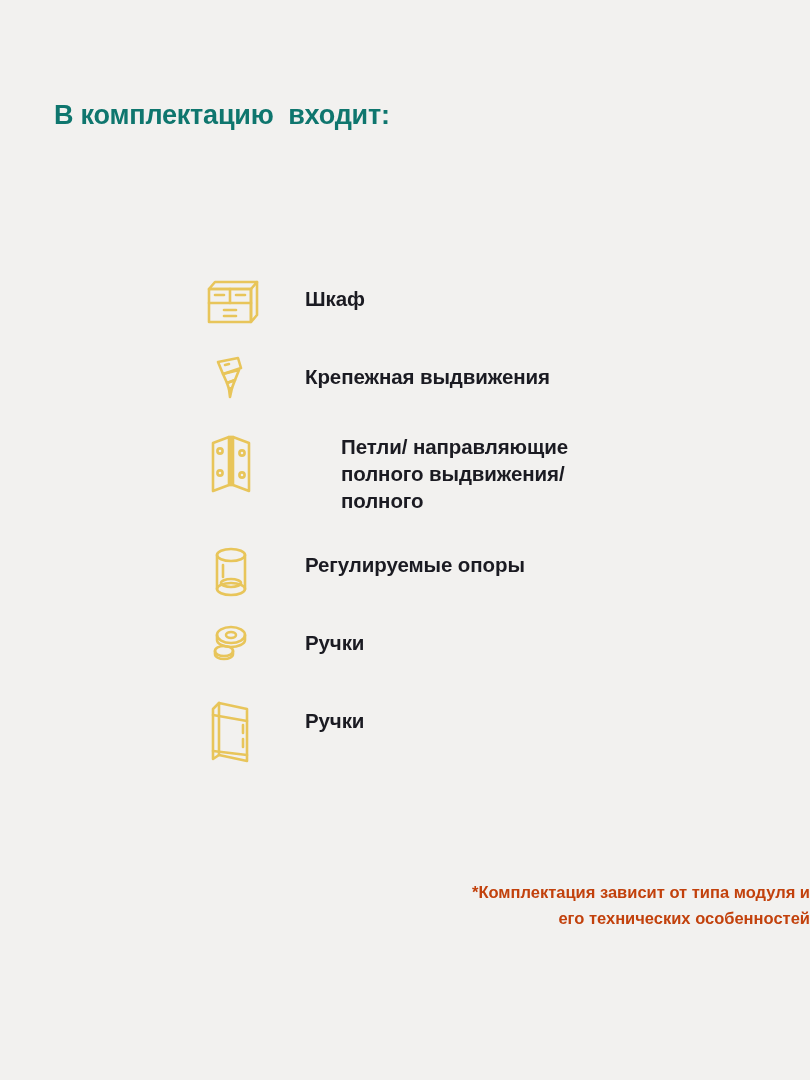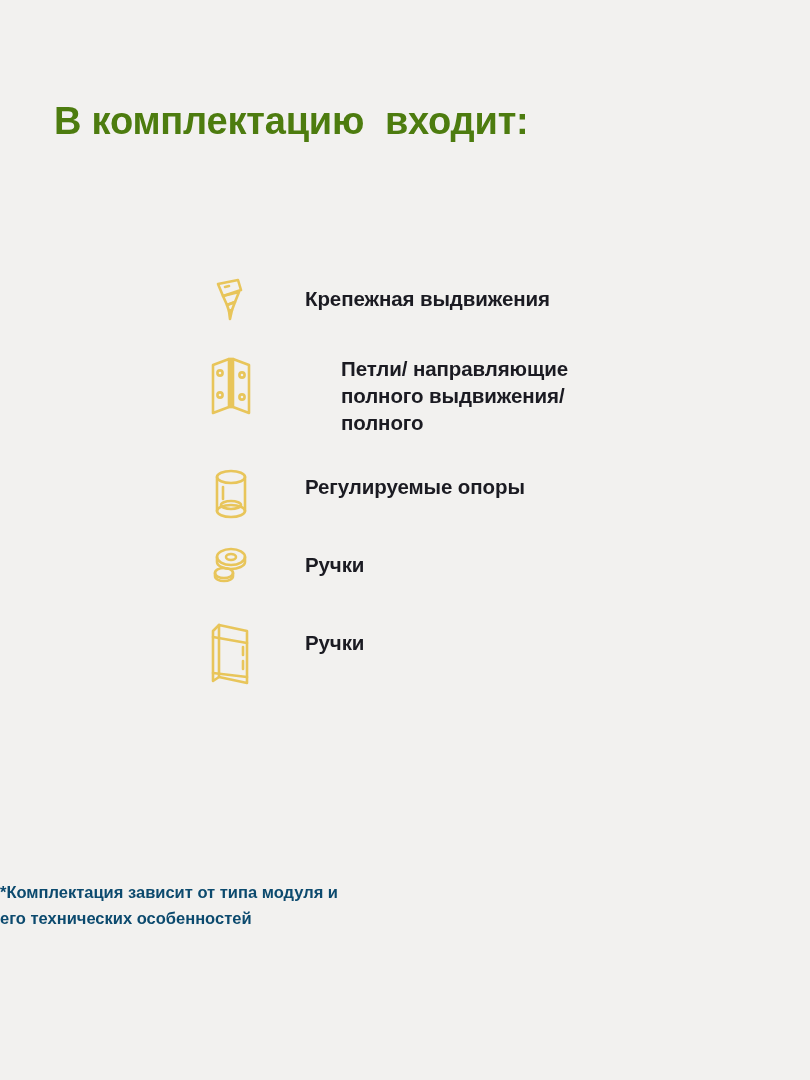--- a/index.html
+++ b/index.html
@@ -18,24 +18,24 @@
   .page {
     position: relative;
     width: 810px;
     height: 1080px;
     box-sizing: border-box;
   }
   .title {
     position: absolute;
     left: 54px;
     top: 100px;
-    font-size: 38px;
+    font-size: 27px;
     font-weight: bold;
     letter-spacing: -0.2px;
-    color: #4d7c0f;
+    color: #0f766e;
     white-space: pre;
   }
   .items {
     position: absolute;
     left: 205px;
     top: 275px;
     width: 540px;
   }
   .item {
     display: flex;
@@ -67,39 +67,55 @@
   }
   .item.tall {
     min-height: 100px;
     gap: 36px;
   }
   .footnote {
     position: absolute;
     left: 0;
     right: 0;
     top: 880px;
-    text-align: left;
+    text-align: right;
     font-size: 16.5px;
     font-weight: bold;
     line-height: 1.55;
-    color: #0c4a6e;
+    color: #c2410c;
   }
   .footnote span {
     display: block;
   }
 </style>
 </head>
 <body>
 
 <div class="page">
 
   <div class="title">В комплектацию  входит:</div>
 
   <div class="items">
 
+    <div class="item">
+      <div class="icon-cell">
+        <svg width="56" height="50" viewBox="0 0 56 50" fill="none" stroke="#e8c55a" stroke-width="2.6" stroke-linecap="round" stroke-linejoin="round">
+          <path d="M4 12 L10 5 L52 5 L46 12 Z"></path>
+          <rect x="4" y="12" width="42" height="33"></rect>
+          <path d="M46 12 L46 45 L52 38 L52 5"></path>
+          <line x1="4" y1="26" x2="46" y2="26"></line>
+          <line x1="25" y1="12" x2="25" y2="26"></line>
+          <line x1="10" y1="18" x2="19" y2="18"></line>
+          <line x1="31" y1="18" x2="40" y2="18"></line>
+          <line x1="19" y1="33" x2="31" y2="33"></line>
+          <line x1="19" y1="39" x2="31" y2="39"></line>
+        </svg>
+      </div>
+      <div class="item-label">Шкаф</div>
+    </div>
 
     <div class="item">
       <div class="icon-cell">
         <svg width="56" height="50" viewBox="0 0 56 50" fill="none" stroke="#e8c55a" stroke-width="2.6" stroke-linecap="round" stroke-linejoin="round">
           <path d="M13 7 L33 3 L36 13 L18 19 Z"></path>
           <path d="M18 19 L34 15 L30 25 L22 28 Z"></path>
           <path d="M22 28 L30 25 L27 33 L24 34 Z"></path>
           <path d="M24 34 L27 33 L25 42 Z"></path>
           <line x1="20" y1="10" x2="24" y2="9"></line>
         </svg>

